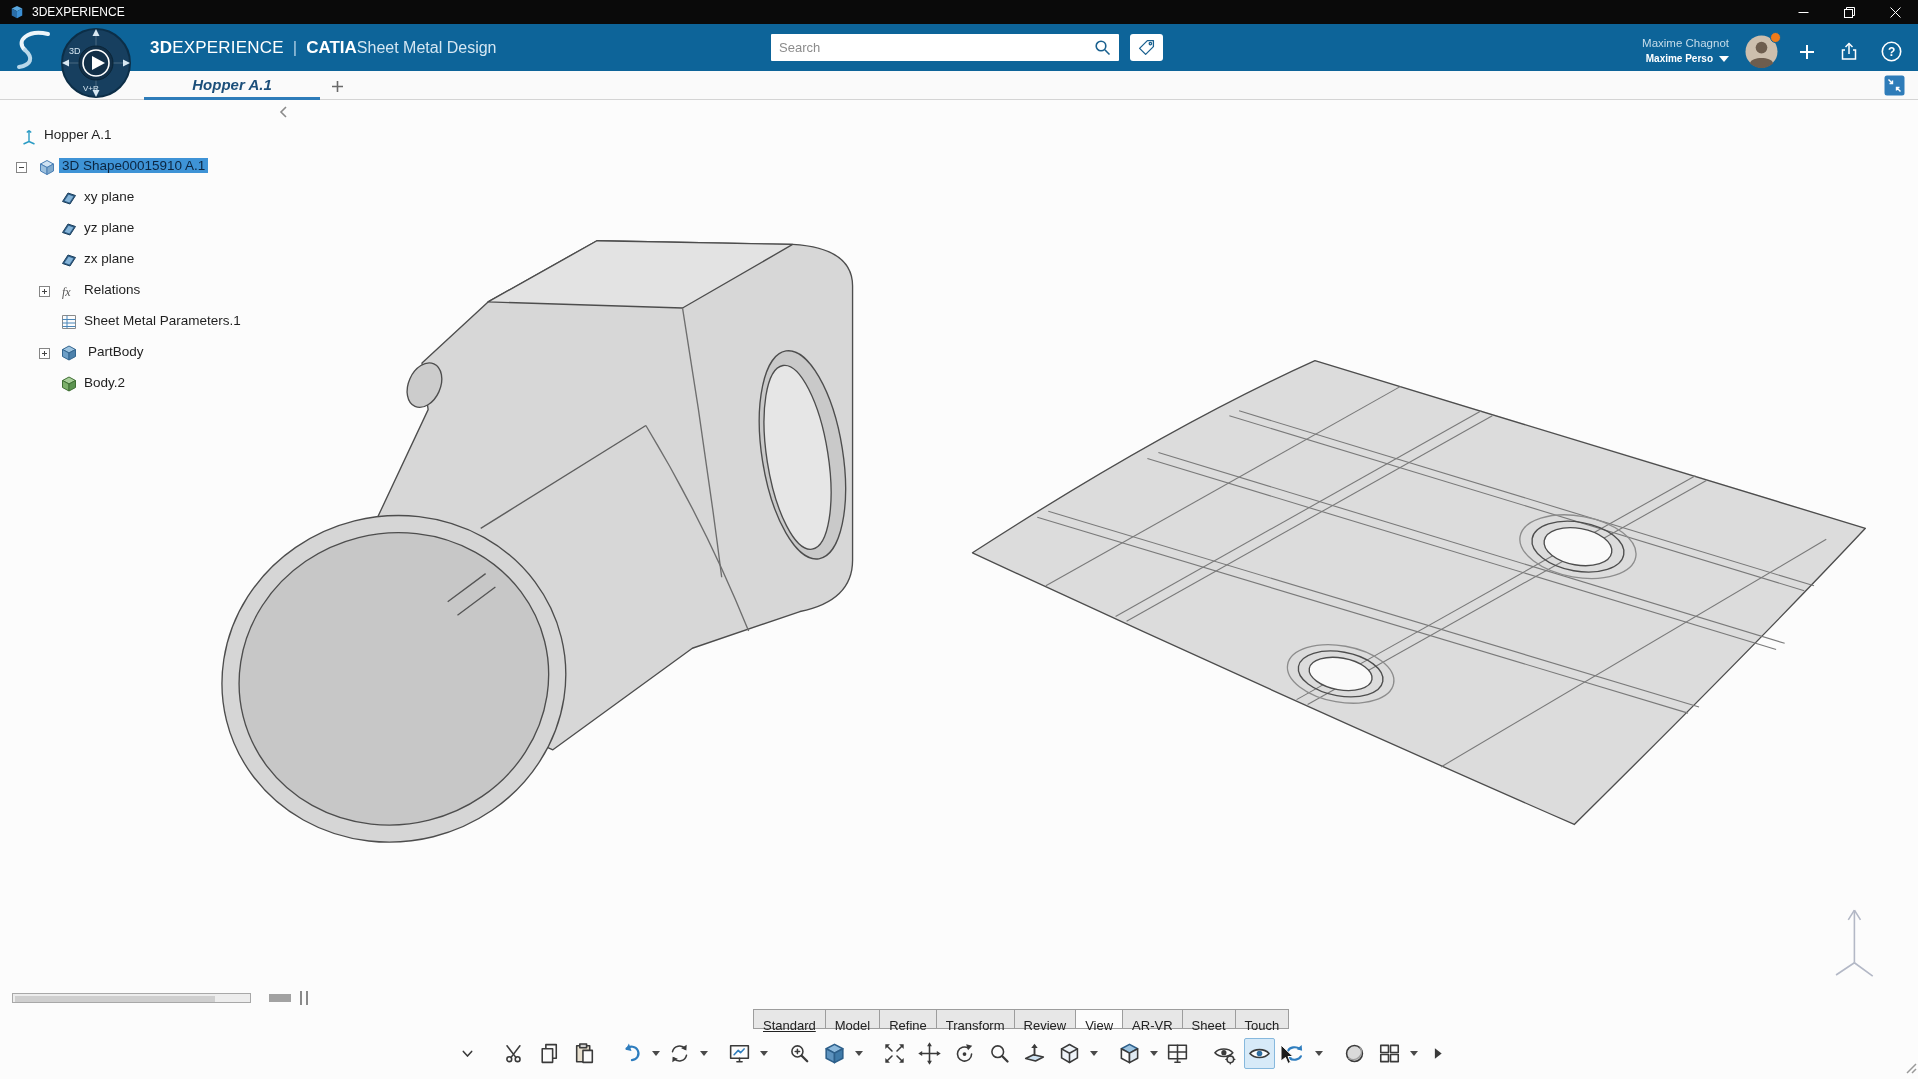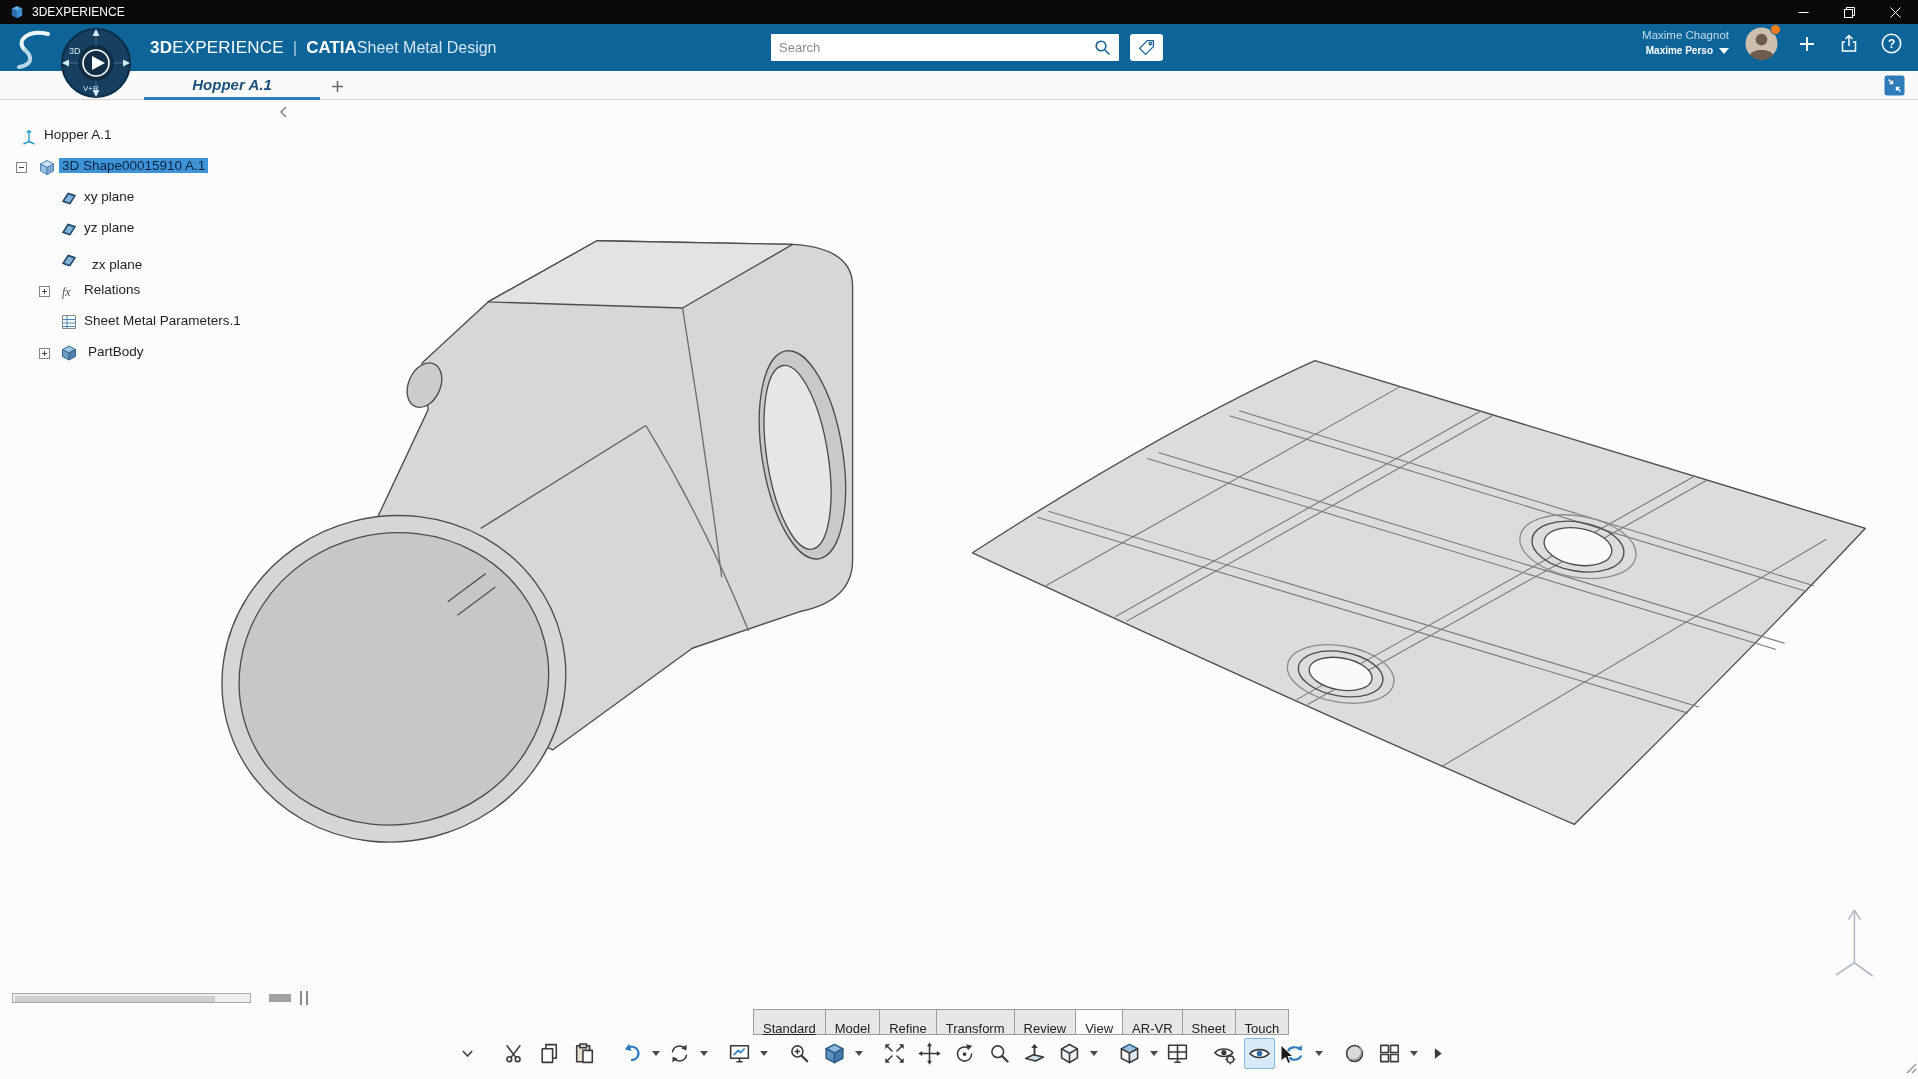--- a/index.html
+++ b/index.html
@@ -20,21 +20,21 @@
 .brand{position:absolute;left:150px;top:24px;height:47px;display:flex;align-items:center;color:#fff;z-index:41}
 .brand .b-bold{font-weight:bold;font-size:17px;letter-spacing:.2px}
 .brand .b-light{font-weight:normal;font-size:17px;letter-spacing:.2px}
 .brand .b-div{margin:0 9px;color:#a9cce2;font-size:17px;font-weight:300}
 .brand .b-app{font-weight:bold;font-size:17px;}
 .brand .b-mod{font-size:16px;color:#d4e6f2}
 .searchbox{position:absolute;left:771px;top:34px;width:348px;height:27px;background:#fff;border-radius:1px;display:flex;align-items:center;padding:0 8px;z-index:41}
 .searchbox input{flex:1;border:none;outline:none;font-size:13px;color:#333;font-family:"Liberation Sans",sans-serif;background:transparent}
 .searchbox input::placeholder{color:#8c8c8c}
 .tagbtn{position:absolute;left:1130px;top:34px;width:33px;height:27px;background:#fff;border-radius:3px;display:flex;align-items:center;justify-content:center;z-index:41}
-.hdr-right{position:absolute;right:14px;top:20px;height:47px;display:flex;align-items:center;gap:16px;z-index:41}
+.hdr-right{position:absolute;right:14px;top:28px;height:47px;display:flex;align-items:center;gap:16px;z-index:41}
 .user-block{display:flex;flex-direction:column;align-items:flex-end;color:#fff;cursor:default}
 .user-line1{font-size:11.5px;color:#c6dcea;line-height:13px}
 .user-line2{display:flex;align-items:center;font-size:10px;font-weight:bold;line-height:17px}
 .caret{width:0;height:0;border-left:5px solid transparent;border-right:5px solid transparent;border-top:6px solid #fff;margin-left:6px;margin-top:2px}
 .avatar{position:relative;width:33px;height:33px}
 .avatar .badge{position:absolute;right:-3px;top:-3px;width:11px;height:11px;border-radius:50%;background:#ef7b1a;border:1px solid #0d6499}
 .hbtn{display:flex;align-items:center;justify-content:center;width:26px;height:26px}
 
 
 .tabbar{position:absolute;left:0;top:71px;width:100%;height:29px;background:#fafafa;border-bottom:1px solid #d4d4d4;z-index:30}
@@ -59,21 +59,21 @@
 
 
 .hscroll{position:absolute;left:12px;top:893px;width:270px;height:10px;z-index:10}
 .hs-track{position:absolute;left:0;top:0;width:239px;height:10px;background:#ededed;border:1px solid #a8a8a8}
 .hs-thumb{position:absolute;left:2px;top:2px;width:200px;height:6px;background:#cfcfcf}
 .hs-seg{position:absolute;left:257px;top:1px;width:22px;height:8px;background:#a2a2a2}
 .hs-grip{position:absolute;left:288px;top:-2px;width:8px;height:14px;border-left:2px solid #8a8a8a;border-right:2px solid #8a8a8a}
 
 
 .ribbon-tabs{position:absolute;left:753px;top:909px;display:flex;z-index:12}
-.rtab{height:26px;padding:12px 9px 0;font-size:13px;color:#222;background:#e7e7e7;border:1px solid #9d9d9d;margin-right:-1px;display:flex;align-items:center;cursor:default}
+.rtab{height:20px;padding:12px 9px 0;font-size:13px;color:#222;background:#e7e7e7;border:1px solid #9d9d9d;margin-right:-1px;display:flex;align-items:center;cursor:default}
 .rtab.active{background:#fcfcfc}
 .rtab.uline{text-decoration:underline}
 
 
 .toolbar{position:absolute;left:452px;top:933px;height:40px;display:flex;align-items:center;gap:4px;z-index:12}
 .tbtn{width:31px;height:31px;display:flex;align-items:center;justify-content:center;border:1px solid transparent;border-radius:2px}
 .tbtn.grp{margin-left:12px}
 .tbtn.hovered{background:#d7eaf8;border-color:#86b8dd}
 .ti{width:25px;height:25px;display:block}
 .tdd{width:9px;height:31px;display:flex;align-items:center;justify-content:center}
@@ -326,21 +326,21 @@
         </div>
         <div class="trow">
           <span class="ticon" style="left: 60px;">
             <svg viewBox="0 0 18 18" class="svgi">
               <g fill="none" stroke="#4a7fb5" stroke-width="1" stroke-linejoin="round">
                 <polygon points="2.5,12.5 8,4 15.5,6.5 10,15" fill="#2e5f8a" stroke="#1d3f5c"></polygon>
                 <polygon points="4.6,11.8 8.6,5.8 13.4,7.4 9.4,13.4" fill="#85b4d8" stroke="none"></polygon>
               </g>
             </svg>
           </span>
-          <span class="tlabel" style="left: 92px; margin-top: 6px;">zx plane</span>
+          <span class="tlabel" style="left: 84px;">zx plane</span>
         </div>
         <div class="trow">
           <div class="exp plus" style="left: 39px;"></div>
           <span class="ticon" style="left: 60px;">
             <svg viewBox="0 0 18 18" class="svgi">
               <text x="2" y="13.5" font-size="12" font-style="italic" fill="#555" font-family="Liberation Serif, serif">fx</text>
             </svg>
           </span>
           <span class="tlabel" style="left: 84px;">Relations</span>
         </div>
@@ -360,20 +360,32 @@
           <span class="ticon" style="left: 60px;">
             <svg viewBox="0 0 18 18" class="svgi">
               <g fill="none" stroke="#4a7fb5" stroke-width="1" stroke-linejoin="round">
                 <polygon points="9,2 15.5,5.5 9,9 2.5,5.5" fill="#9cc3e0" stroke="#33658f"></polygon>
                 <polygon points="2.5,5.5 9,9 9,16 2.5,12.5" fill="#6d9fc7" stroke="#33658f"></polygon>
                 <polygon points="15.5,5.5 9,9 9,16 15.5,12.5" fill="#4d81ab" stroke="#33658f"></polygon>
               </g>
             </svg>
           </span>
           <span class="tlabel" style="left: 70px; margin-left: 18px;">PartBody</span>
+        </div>
+        <div class="trow">
+          <span class="ticon" style="left: 60px;">
+            <svg viewBox="0 0 18 18" class="svgi">
+              <g fill="none" stroke="#4a7fb5" stroke-width="1" stroke-linejoin="round">
+                <polygon points="9,2 15.5,5.5 9,9 2.5,5.5" fill="#a8cf9a" stroke="#3f6f34"></polygon>
+                <polygon points="2.5,5.5 9,9 9,16 2.5,12.5" fill="#7cb06b" stroke="#3f6f34"></polygon>
+                <polygon points="15.5,5.5 9,9 9,16 15.5,12.5" fill="#5c9350" stroke="#3f6f34"></polygon>
+              </g>
+            </svg>
+          </span>
+          <span class="tlabel" style="left: 84px;">Body.2</span>
         </div>
       </div>
     <div class="tree-collapse">
       <svg viewBox="0 0 16 16" class="svgi" fill="none" stroke="#8a8a8a" stroke-width="1.6">
           <path d="M10 3L5 8l5 5"></path>
         </svg>
     </div>
 
     <div class="hscroll">
       <div class="hs-track">

